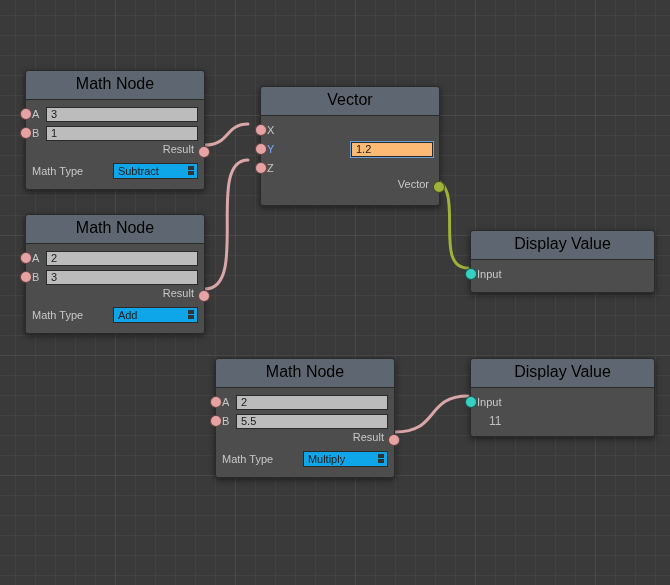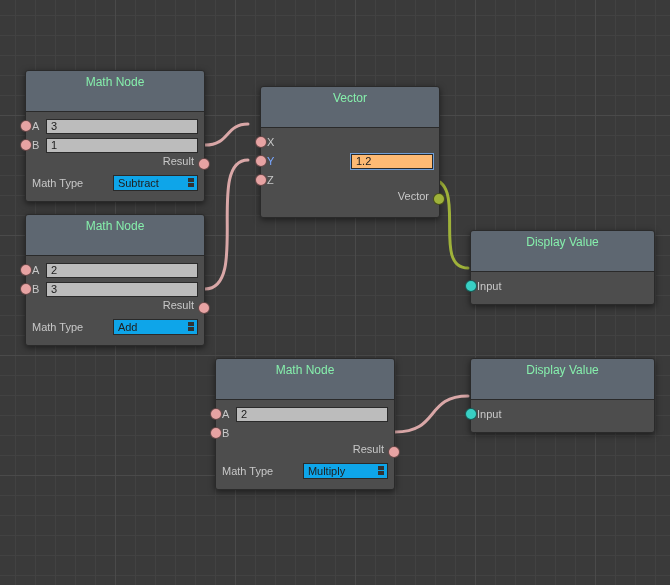--- a/index.html
+++ b/index.html
@@ -25,24 +25,24 @@
   .node {
     position: absolute;
     background: #4d4d4d;
     border: 1px solid #2a2a2a;
     border-radius: 3px;
     box-shadow: 0 2px 6px rgba(0,0,0,0.5);
     z-index: 2;
   }
   .node-header {
     background: #5e6771;
-    color: #86efac;
+    color: #000000;
     text-align: center;
-    font-size: 12px;
-    padding: 4px 0 22px 0;
+    font-size: 16px;
+    padding: 4px 0 6px 0;
     border-bottom: 1px solid #2a2a2a;
     border-radius: 3px 3px 0 0;
     cursor: move;
   }
   .node-body { padding: 4px 6px 8px 6px; }
   .row {
     display: flex;
     align-items: center;
     position: relative;
     height: 18px;
@@ -215,33 +215,35 @@
   <div class="node-header">Math Node</div>
   <div class="node-body">
     <div class="row">
       <span class="port in pink"></span>
       <span class="lbl-short">A</span>
       <div class="field">2</div>
     </div>
     <div class="row">
       <span class="port in pink"></span>
       <span class="lbl-short">B</span>
+      <div class="field">5.5</div>
     </div>
     <div class="result-row">
       <span class="txt">Result</span>
       <span class="port out pink"></span>
     </div>
     <div class="row">
       <span class="lbl">Math Type</span>
       <div class="select">Multiply</div>
     </div>
   </div>
 </div>
 
 <div class="node" style="left:470px; top:358px; width:185px;">
   <div class="node-header">Display Value</div>
   <div class="node-body">
     <div class="row">
       <span class="port in cyan"></span>
       <span>Input</span>
     </div>
+    <div class="display-val">11</div>
   </div>
 </div>
 
 </body></html>

